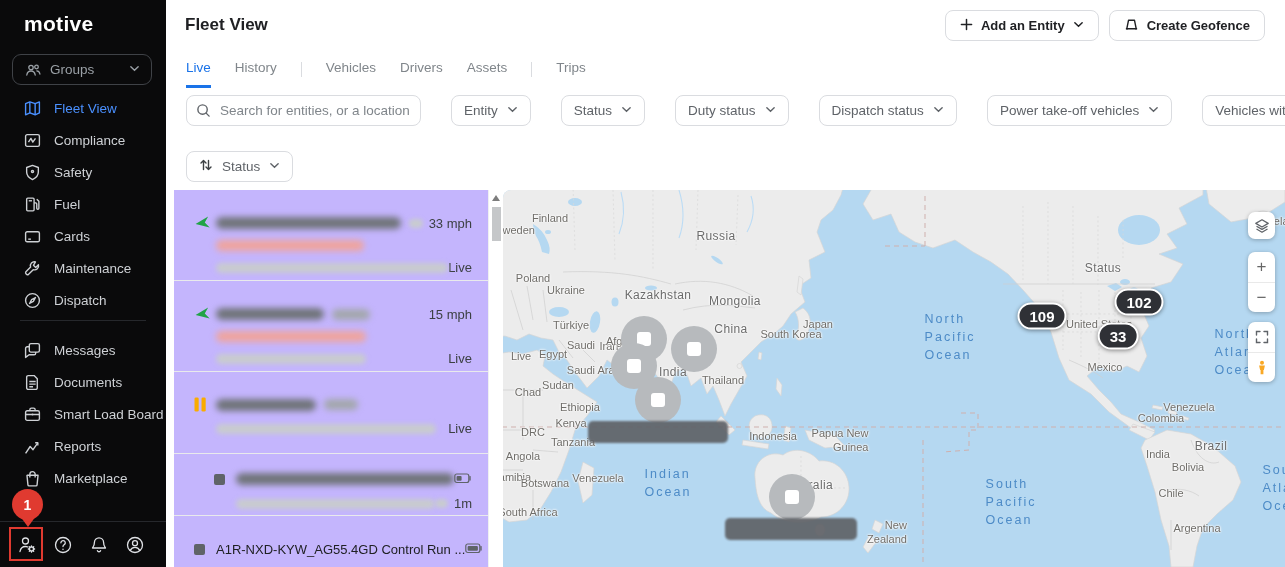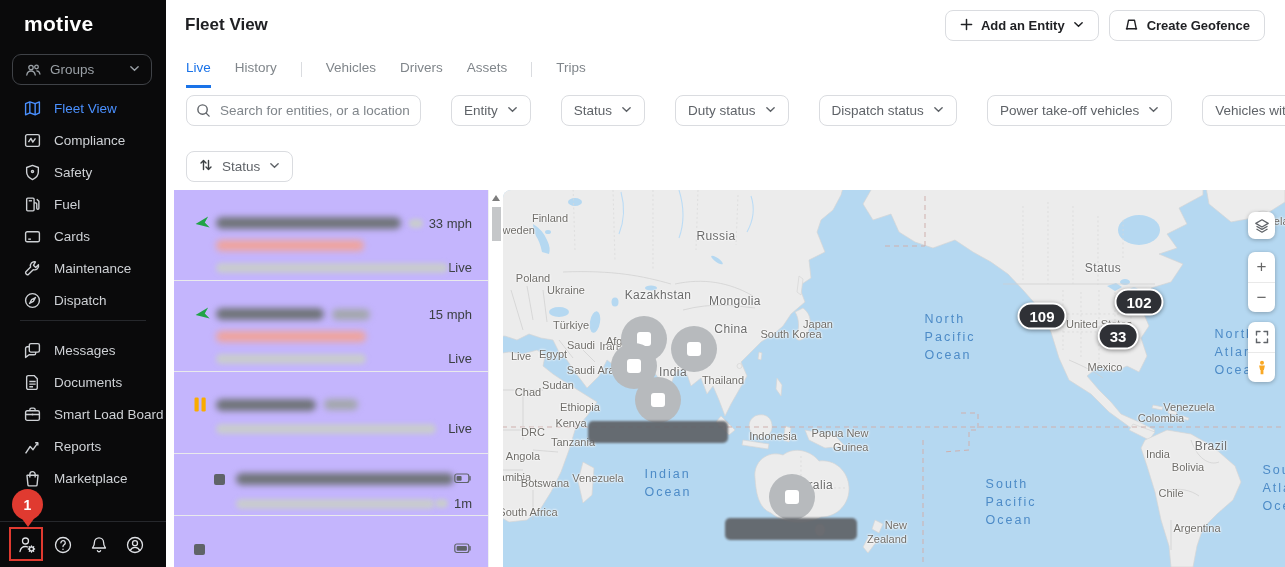--- a/index.html
+++ b/index.html
@@ -438,20 +438,21 @@
         <span class="bsm"></span>
         <span class="val">1m</span>
       </div>
     </div>
 
     <div class="row r5">
       <div class="line">
         <span class="icon-col">
             <span class="sq-icon"></span>
           </span>
+        <span class="row5-title">A1R-NXD-KYW_AG55.4GD Control Run ...</span>
         <span class="spacer"></span>
         <span><svg width="18" height="11" viewBox="0 0 18 11">
               <rect x="0.8" y="1" width="14" height="8.5" rx="2" fill="none" stroke="#5f6368" stroke-width="1.2"></rect>
               <rect x="2.6" y="2.9" width="10.3" height="4.8" rx="1" fill="#5f6368"></rect>
               <path d="M16 3.6v3.4" stroke="#5f6368" stroke-width="1.4" stroke-linecap="round"></path>
             </svg></span>
       </div>
     </div>
   </div>
 

